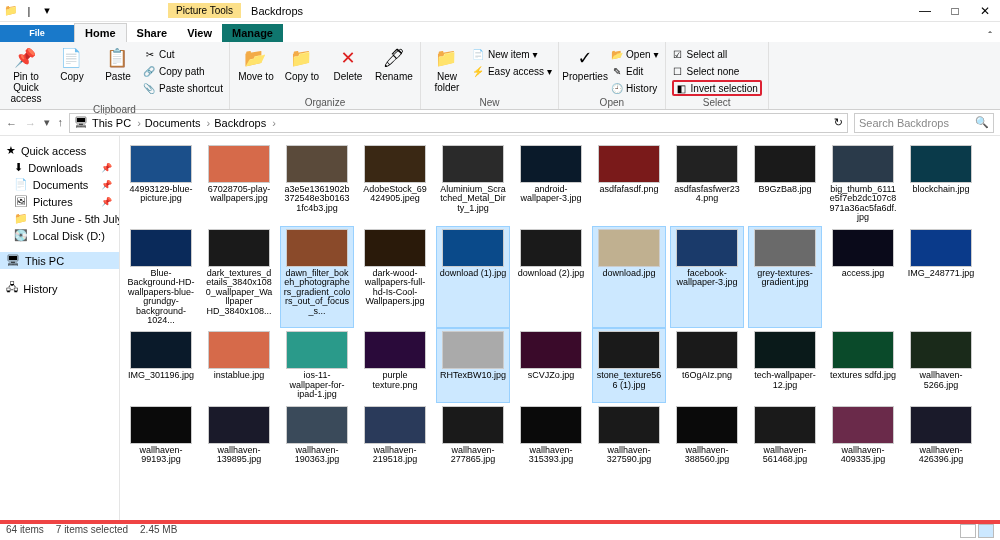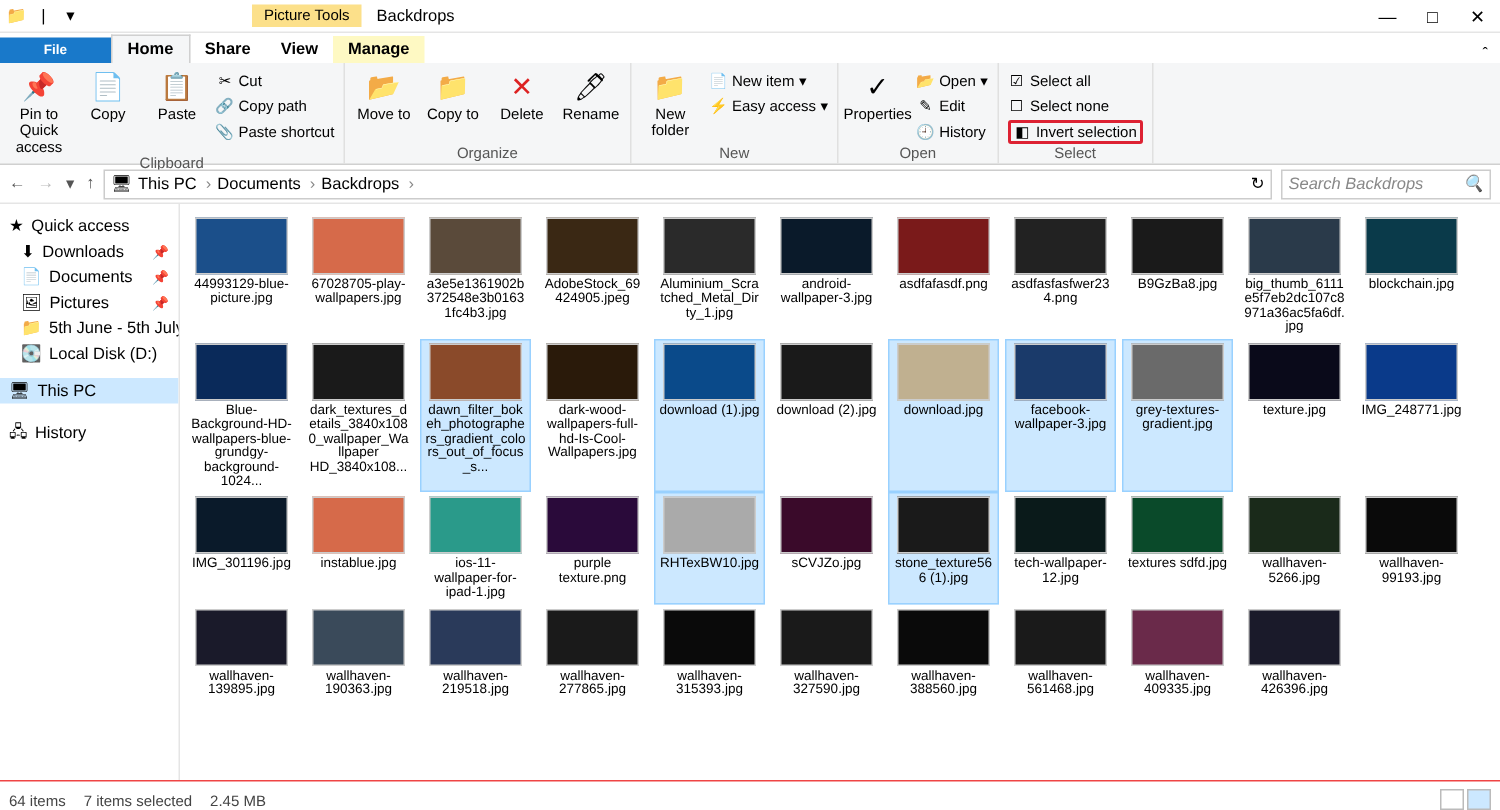--- a/index.html
+++ b/index.html
@@ -8,50 +8,50 @@
 .titlebar .qat { display: flex; align-items: center; gap: 4px; padding: 0 4px; }
 .titlebar .qat span { width: 14px; height: 14px; display: inline-flex; align-items: center; justify-content: center; }
 .titlebar .contextual { margin-left: 110px; background: #fce08a; padding: 2px 8px; font-size: 10px; }
 .titlebar .title { margin-left: 10px; }
 .titlebar .wincontrols { margin-left: auto; display: flex; }
 .titlebar .wincontrols div { width: 30px; height: 22px; text-align: center; line-height: 22px; font-size: 12px; }
 .ribbon-tabs { height: 20px; display: flex; align-items: end; font-size: 11px; }
 .ribbon-tabs .tab { padding: 3px 10px; cursor: pointer; font-weight: bold; }
 .ribbon-tabs .file { background: #1979ca; color: #fff; }
 .ribbon-tabs .active { border: 1px solid #d0d0d0; border-bottom: none; background: #f5f6f7; }
-.ribbon-tabs .manage { background: #fef9c3; text-align: right; }
+.ribbon-tabs .manage { background: #0f766e; text-align: right; }
 .ribbon-tabs .collapse { margin-left: auto; padding: 0 8px; font-size: 11px; }
 .ribbon { height: 68px; background: #f5f6f7; border-bottom: 1px solid #d0d0d0; display: flex; font-size: 10px; }
 .ribbon .group { border-right: 1px solid #e0e0e0; padding: 2px 6px 0 6px; display: flex; flex-direction: column; }
 .ribbon .group .body { display: flex; gap: 6px; flex: 1; align-items: flex-start; }
 .ribbon .group .label { text-align: center; font-size: 10px; color: #555; padding-bottom: 1px; }
 .bigbtn { display: flex; flex-direction: column; align-items: center; width: 40px; text-align: center; font-size: 10px; gap: 1px; padding-top: 2px; }
 .bigbtn .ic { width: 24px; height: 24px; display: flex; align-items: center; justify-content: center; font-size: 18px; }
 .smallcol { display: flex; flex-direction: column; gap: 1px; font-size: 10px; padding-top: 2px; }
 .smallcol div { display: flex; align-items: center; gap: 3px; height: 16px; }
 .smallcol .ic { width: 12px; height: 12px; display: inline-flex; align-items: center; justify-content: center; }
 .highlight { border: 2px solid #d23; padding: 0 2px; border-radius: 2px; }
 .addrbar { height: 26px; display: flex; align-items: center; gap: 6px; padding: 0 6px; border-bottom: 1px solid #e5e5e5; font-size: 11px; }
 .addrbar .nav { display: flex; gap: 8px; color: #555; }
 .addrbar .path { flex: 1; border: 1px solid #ccc; height: 20px; display: flex; align-items: center; padding: 0 4px; gap: 4px; }
 .addrbar .path .crumb::after { content: " ›"; color: #888; margin-left: 3px; }
 .addrbar .path .crumb:last-child::after { content: ""; }
-.addrbar .search { width: 140px; border: 1px solid #ccc; height: 20px; display: flex; align-items: center; padding: 0 4px; color: #888; gap: 4px; font-style: italic; }
+.addrbar .search { width: 140px; border: 1px solid #ccc; height: 20px; display: flex; align-items: center; padding: 0 4px; color: #888; gap: 4px; }
 .body { display: flex; height: 384px; }
 .sidebar { width: 120px; border-right: 1px solid #e5e5e5; font-size: 11px; padding: 6px 0; overflow: hidden; }
 .sidebar .item { display: flex; align-items: center; gap: 5px; padding: 2px 6px 2px 14px; white-space: nowrap; }
 .sidebar .item.active { background: #cce8ff; }
 .sidebar .grp { margin-bottom: 8px; }
 .sidebar .pin { margin-left: auto; color: #888; font-size: 9px; }
 .content { flex: 1; overflow: auto; padding: 6px 4px; }
 .grid { display: grid; grid-template-columns: repeat(11, 74px); gap: 0 4px; }
 .file { width: 74px; display: flex; flex-direction: column; align-items: center; font-size: 9px; text-align: center; word-break: break-word; padding: 2px; border: 1px solid transparent; line-height: 1.05; }
 .file.sel { background: #cce8ff; border: 1px solid #99d1ff; }
 .thumb { width: 62px; height: 38px; background: #222; margin-bottom: 2px; border: 1px solid #ccc; }
-.statusbar { height: 20px; border-top: 1px solid #ef4444; display: flex; align-items: flex-end; font-size: 10px; padding: 0 6px; gap: 12px; color: #444; }
+.statusbar { height: 20px; border-top: 4px solid #ef4444; display: flex; align-items: flex-start; font-size: 10px; padding: 0 6px; gap: 12px; color: #444; }
 .statusbar .views { margin-left: auto; display: flex; gap: 2px; }
 .statusbar .views span { width: 16px; height: 14px; border: 1px solid #bbb; }
 </style>
 </head>
 <body>
 
 <div class="titlebar">
   <div class="qat">
     <span>📁</span>
     <span>|</span>
@@ -323,21 +323,21 @@
         <div class="file sel">
           <div class="thumb" style="background: rgb(26, 58, 106);"></div>
           <div>facebook-wallpaper-3.jpg</div>
         </div>
         <div class="file sel">
           <div class="thumb" style="background: rgb(106, 106, 106);"></div>
           <div>grey-textures-gradient.jpg</div>
         </div>
         <div class="file">
           <div class="thumb" style="background: rgb(10, 10, 26);"></div>
-          <div>texture.jpg</div>
+          <div>access.jpg</div>
         </div>
         <div class="file">
           <div class="thumb" style="background: rgb(10, 58, 138);"></div>
           <div>IMG_248771.jpg</div>
         </div>
         <div class="file">
           <div class="thumb" style="background: rgb(10, 26, 42);"></div>
           <div>IMG_301196.jpg</div>
         </div>
         <div class="file">
@@ -356,20 +356,24 @@
           <div class="thumb" style="background: rgb(170, 170, 170);"></div>
           <div>RHTexBW10.jpg</div>
         </div>
         <div class="file">
           <div class="thumb" style="background: rgb(58, 10, 42);"></div>
           <div>sCVJZo.jpg</div>
         </div>
         <div class="file sel">
           <div class="thumb" style="background: rgb(26, 26, 26);"></div>
           <div>stone_texture566 (1).jpg</div>
+        </div>
+        <div class="file">
+          <div class="thumb" style="background: rgb(26, 26, 26);"></div>
+          <div>t6OgAIz.png</div>
         </div>
         <div class="file">
           <div class="thumb" style="background: rgb(10, 26, 26);"></div>
           <div>tech-wallpaper-12.jpg</div>
         </div>
         <div class="file">
           <div class="thumb" style="background: rgb(10, 74, 42);"></div>
           <div>textures sdfd.jpg</div>
         </div>
         <div class="file">

